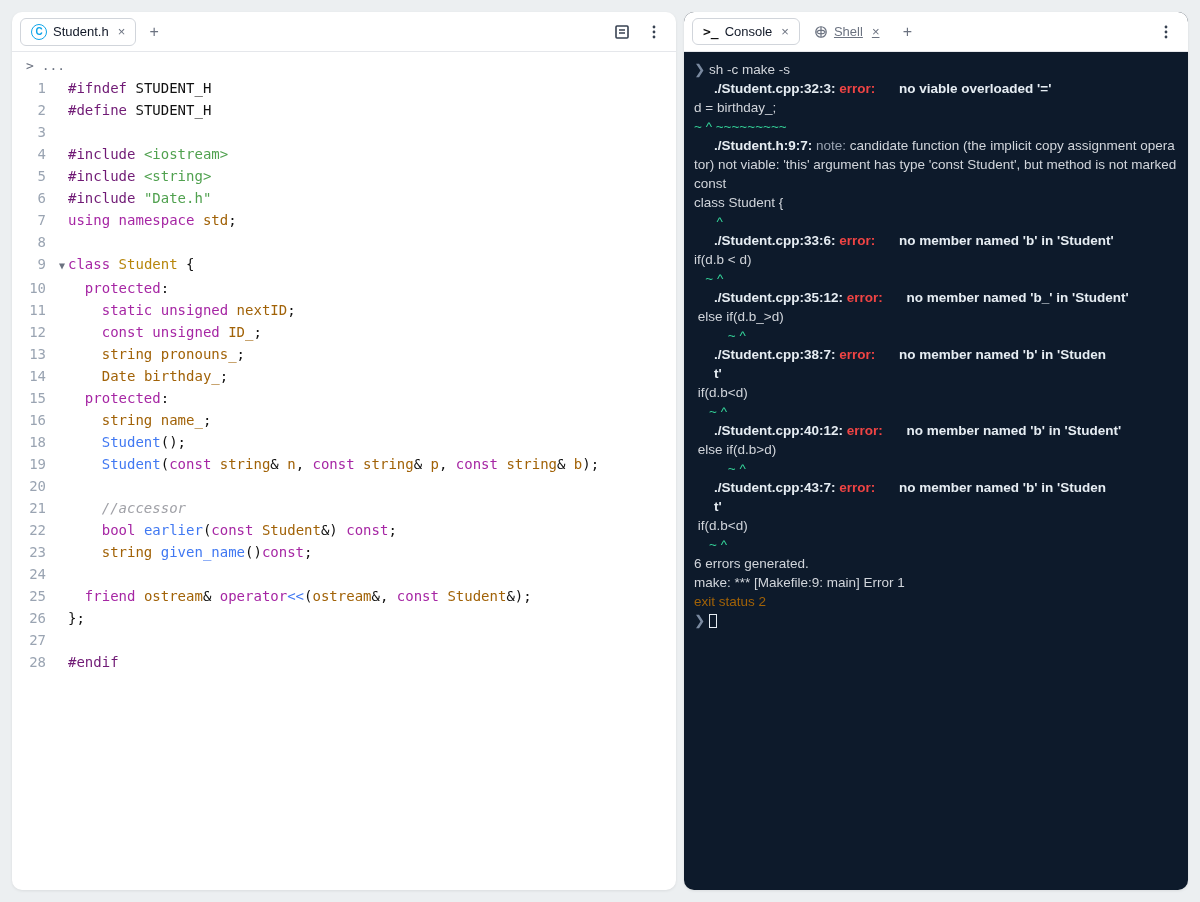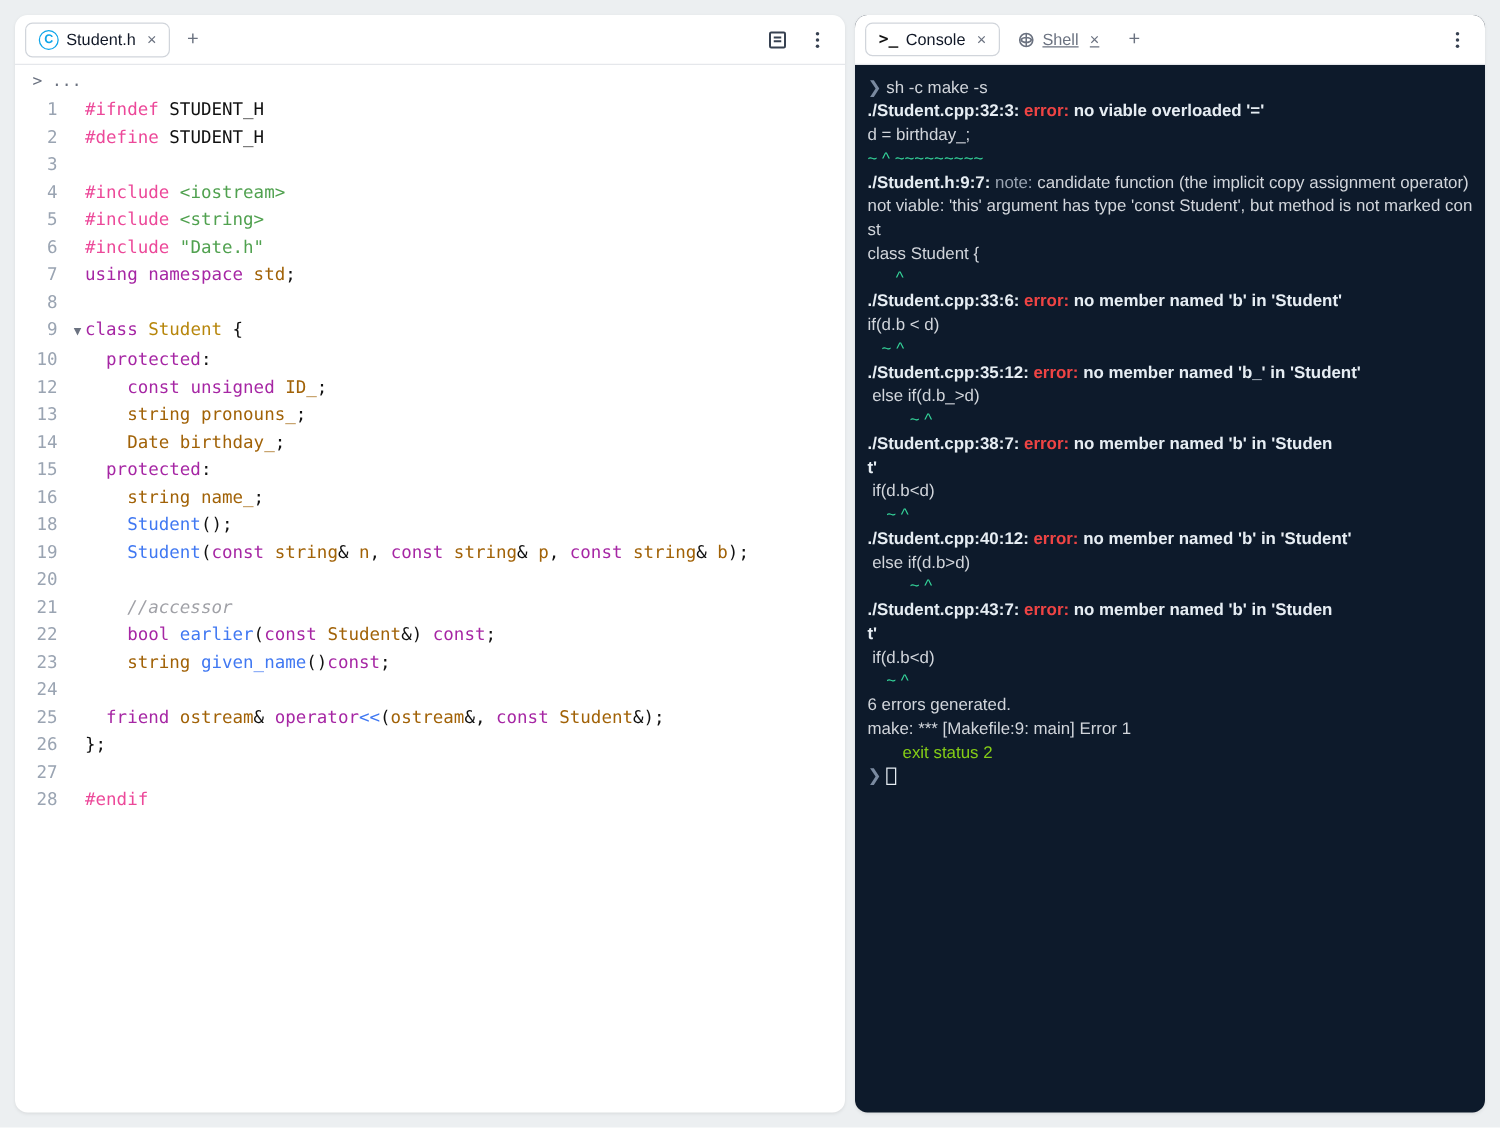--- a/index.html
+++ b/index.html
@@ -79,21 +79,21 @@
   user-select: none;
 }
 .fold {
   width: 12px;
   flex-shrink: 0;
   color: #6b7280;
   font-size: 10px;
   text-align: center;
 }
 .code { flex: 1; }
-.tok-pp { color: #ec4899; } 
+.tok-pp { color: #701a75; } 
 .tok-kw { color: #a626a4; }
 .tok-id { color: #a16207; } 
 .tok-macro { color: #111; }
 .tok-cls { color: #b7860b; }
 .tok-str { color: #50a14f; }
 .tok-inc { color: #50a14f; }
 .tok-cmt { color: #a0a1a7; font-style: italic; }
 .tok-fn { color: #4078f2; }
 .tok-plain { color: #111; }
 
@@ -108,23 +108,23 @@
   padding: 8px 10px;
   font-family: Liberation Sans, sans-serif;
   font-size: 13.5px;
   line-height: 19px;
   color: #e6edf3;
   white-space: pre-wrap;
   word-break: break-all;
   overflow: auto;
 }
 .c-prompt { color: #7a8aa0; }
-.c-white { color: #e6edf3; font-weight: 600; }
+.c-white { color: #e6edf3; font-weight: 600; margin-left: 20px; }
 .c-red { color: #ef4444; font-weight: 600; }
-.c-orange { color: #84cc16; margin-left: 28px; }
+.c-orange { color: #a16207; }
 .c-green { color: #34d399; }
 .c-dim { color: #9aa4b2; }
 .c-plain { color: #d1d5db; }
 .shell-ico { width:14px; height:14px; }
 .file-ico {
   width:16px; height:16px; display:inline-flex; align-items:center; justify-content:center;
   border:1.5px solid #0ea5e9; border-radius:50%; color:#0ea5e9; font-size:10px; font-weight:700;
 }
 .term-ico { font-family: Menlo, monospace; font-weight:700; color:#111; font-size:13px; }
 .cursor-box {
@@ -163,20 +163,21 @@
       <div class="code-line"><span class="gutter">1</span><span class="fold"></span><span class="code"><span class="tok-pp">#ifndef</span><span class="tok-plain"> </span><span class="tok-macro">STUDENT_H</span></span></div>
       <div class="code-line"><span class="gutter">2</span><span class="fold"></span><span class="code"><span class="tok-pp">#define</span><span class="tok-plain"> </span><span class="tok-macro">STUDENT_H</span></span></div>
       <div class="code-line"><span class="gutter">3</span><span class="fold"></span><span class="code"></span></div>
       <div class="code-line"><span class="gutter">4</span><span class="fold"></span><span class="code"><span class="tok-pp">#include</span><span class="tok-plain"> </span><span class="tok-inc">&lt;iostream&gt;</span></span></div>
       <div class="code-line"><span class="gutter">5</span><span class="fold"></span><span class="code"><span class="tok-pp">#include</span><span class="tok-plain"> </span><span class="tok-inc">&lt;string&gt;</span></span></div>
       <div class="code-line"><span class="gutter">6</span><span class="fold"></span><span class="code"><span class="tok-pp">#include</span><span class="tok-plain"> </span><span class="tok-str">"Date.h"</span></span></div>
       <div class="code-line"><span class="gutter">7</span><span class="fold"></span><span class="code"><span class="tok-kw">using</span><span class="tok-plain"> </span><span class="tok-kw">namespace</span><span class="tok-plain"> </span><span class="tok-id">std</span><span class="tok-plain">;</span></span></div>
       <div class="code-line"><span class="gutter">8</span><span class="fold"></span><span class="code"></span></div>
       <div class="code-line"><span class="gutter">9</span><span class="fold">▼</span><span class="code"><span class="tok-kw">class</span><span class="tok-plain"> </span><span class="tok-cls">Student</span><span class="tok-plain"> {</span></span></div>
       <div class="code-line"><span class="gutter">10</span><span class="fold"></span><span class="code"><span class="tok-plain">  </span><span class="tok-kw">protected</span><span class="tok-plain">:</span></span></div>
+      <div class="code-line"><span class="gutter">11</span><span class="fold"></span><span class="code"><span class="tok-plain">    </span><span class="tok-kw">static</span><span class="tok-plain"> </span><span class="tok-kw">unsigned</span><span class="tok-plain"> </span><span class="tok-id">nextID</span><span class="tok-plain">;</span></span></div>
       <div class="code-line"><span class="gutter">12</span><span class="fold"></span><span class="code"><span class="tok-plain">    </span><span class="tok-kw">const</span><span class="tok-plain"> </span><span class="tok-kw">unsigned</span><span class="tok-plain"> </span><span class="tok-id">ID_</span><span class="tok-plain">;</span></span></div>
       <div class="code-line"><span class="gutter">13</span><span class="fold"></span><span class="code"><span class="tok-plain">    </span><span class="tok-id">string</span><span class="tok-plain"> </span><span class="tok-id">pronouns_</span><span class="tok-plain">;</span></span></div>
       <div class="code-line"><span class="gutter">14</span><span class="fold"></span><span class="code"><span class="tok-plain">    </span><span class="tok-id">Date</span><span class="tok-plain"> </span><span class="tok-id">birthday_</span><span class="tok-plain">;</span></span></div>
       <div class="code-line"><span class="gutter">15</span><span class="fold"></span><span class="code"><span class="tok-plain">  </span><span class="tok-kw">protected</span><span class="tok-plain">:</span></span></div>
       <div class="code-line"><span class="gutter">16</span><span class="fold"></span><span class="code"><span class="tok-plain">    </span><span class="tok-id">string</span><span class="tok-plain"> </span><span class="tok-id">name_</span><span class="tok-plain">;</span></span></div>
       <div class="code-line"><span class="gutter">18</span><span class="fold"></span><span class="code"><span class="tok-plain">    </span><span class="tok-fn">Student</span><span class="tok-plain">();</span></span></div>
       <div class="code-line"><span class="gutter">19</span><span class="fold"></span><span class="code"><span class="tok-plain">    </span><span class="tok-fn">Student</span><span class="tok-plain">(</span><span class="tok-kw">const</span><span class="tok-plain"> </span><span class="tok-id">string</span><span class="tok-plain">&amp; </span><span class="tok-id">n</span><span class="tok-plain">, </span><span class="tok-kw">const</span><span class="tok-plain"> </span><span class="tok-id">string</span><span class="tok-plain">&amp; </span><span class="tok-id">p</span><span class="tok-plain">, </span><span class="tok-kw">const</span><span class="tok-plain"> </span><span class="tok-id">string</span><span class="tok-plain">&amp; </span><span class="tok-id">b</span><span class="tok-plain">);</span></span></div>
       <div class="code-line"><span class="gutter">20</span><span class="fold"></span><span class="code"></span></div>
       <div class="code-line"><span class="gutter">21</span><span class="fold"></span><span class="code"><span class="tok-plain">    </span><span class="tok-cmt">//accessor</span></span></div>
       <div class="code-line"><span class="gutter">22</span><span class="fold"></span><span class="code"><span class="tok-plain">    </span><span class="tok-kw">bool</span><span class="tok-plain"> </span><span class="tok-fn">earlier</span><span class="tok-plain">(</span><span class="tok-kw">const</span><span class="tok-plain"> </span><span class="tok-id">Student</span><span class="tok-plain">&amp;) </span><span class="tok-kw">const</span><span class="tok-plain">;</span></span></div>

